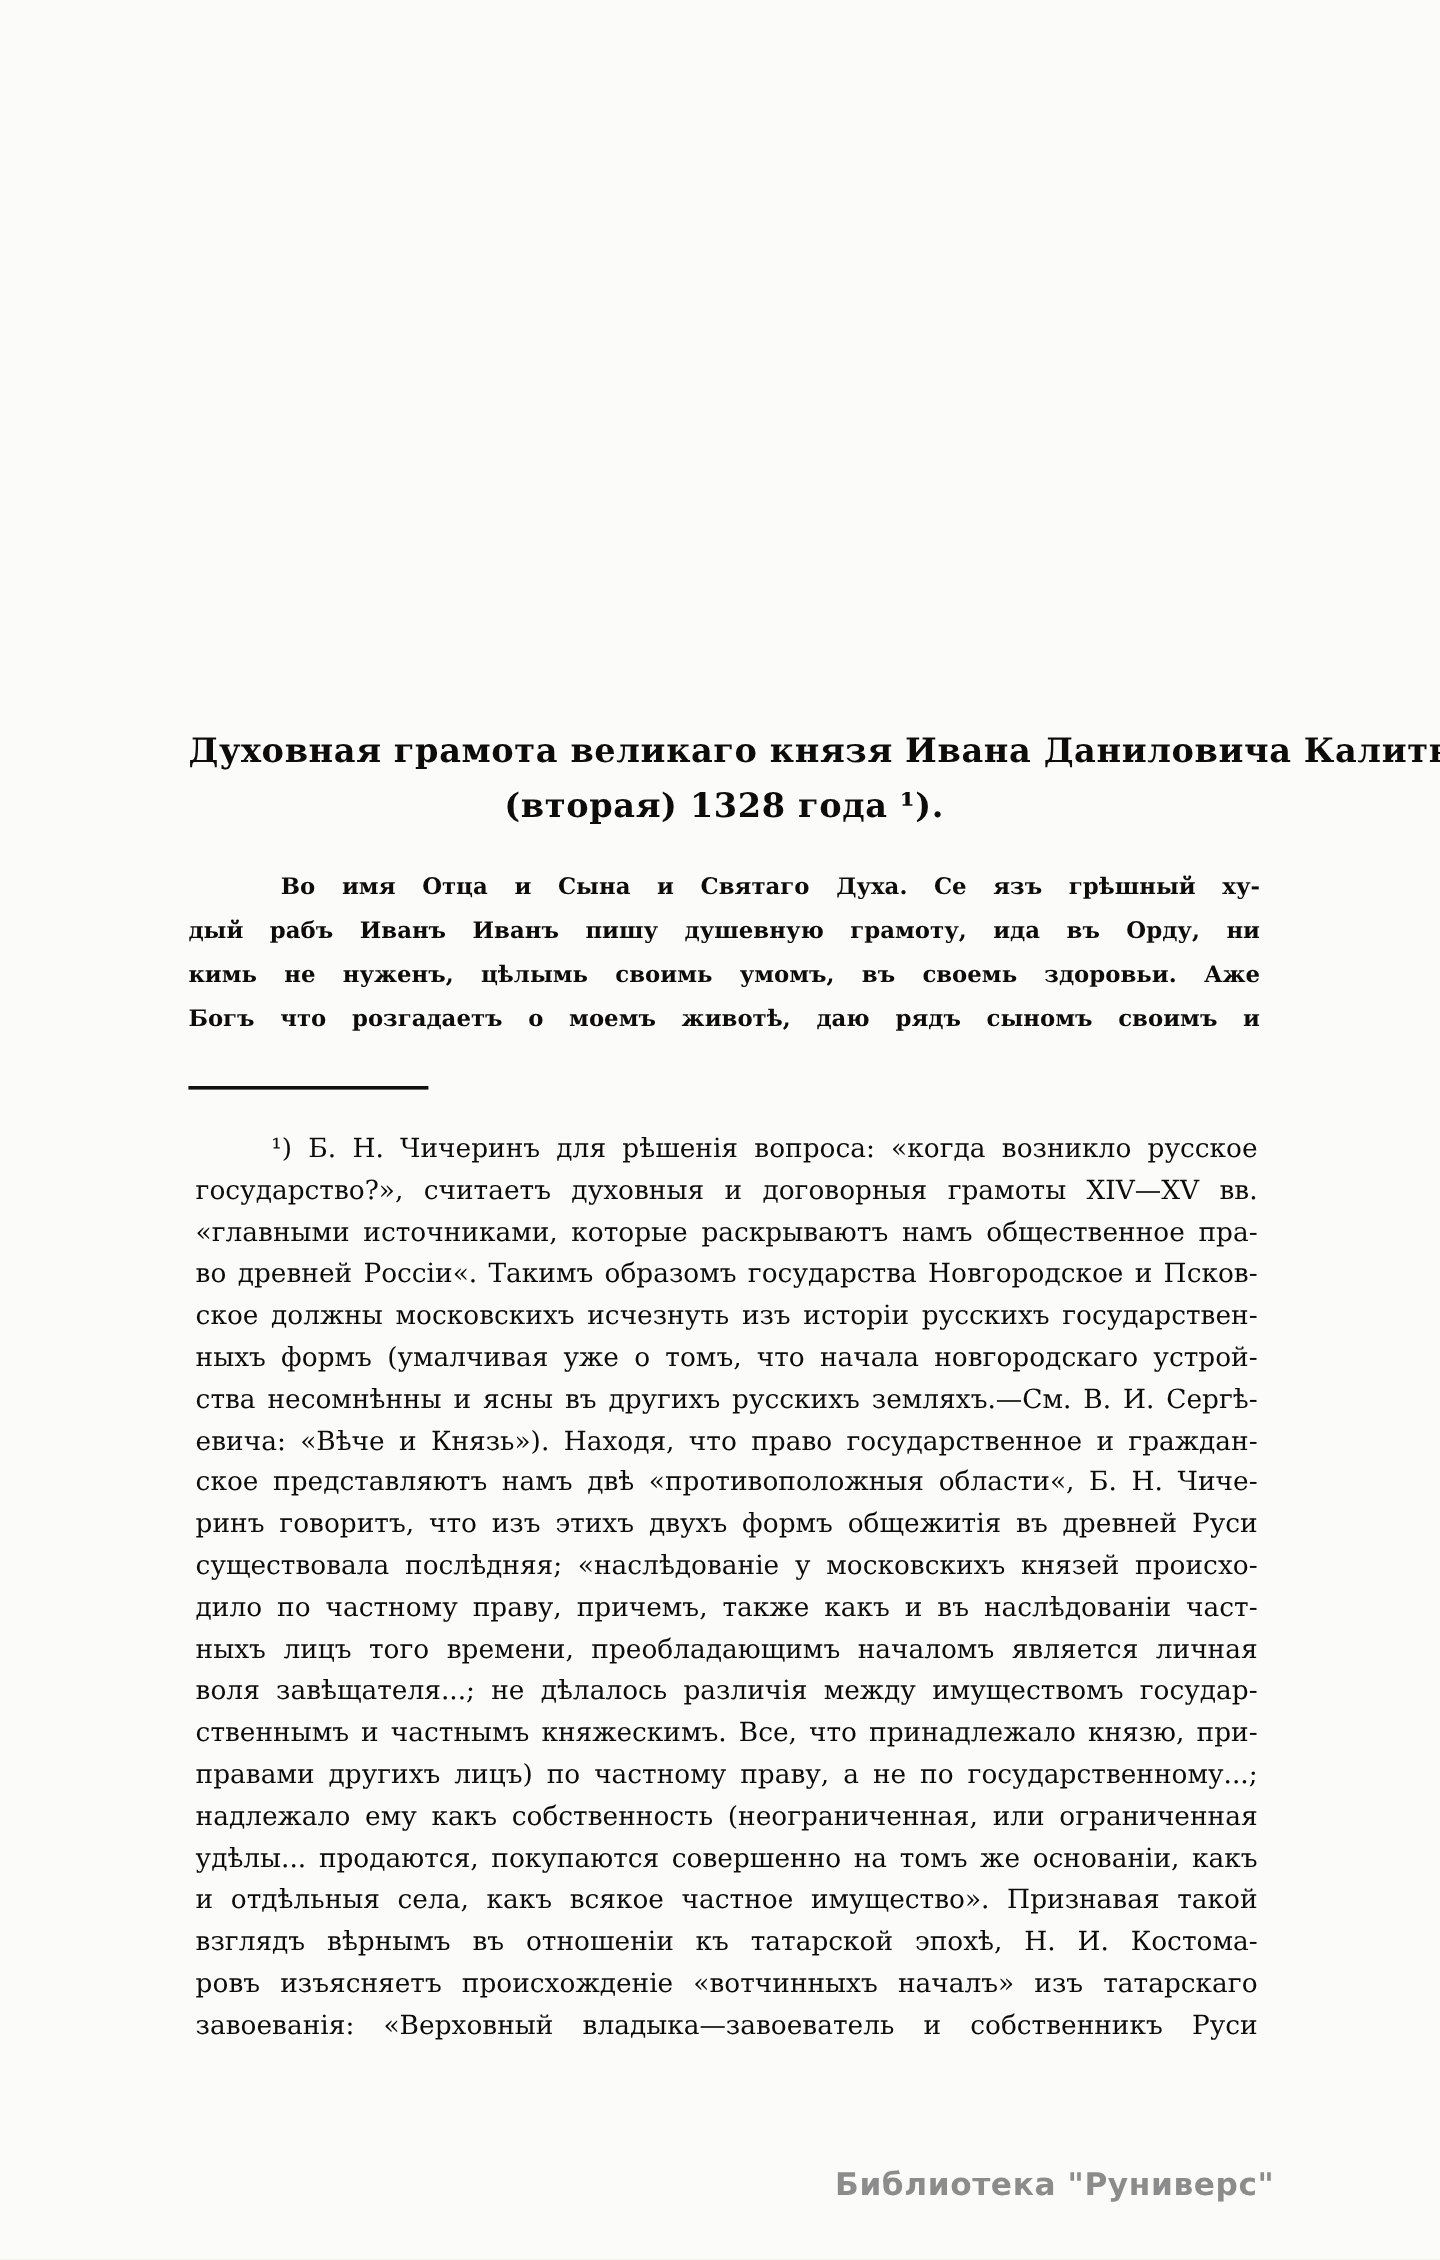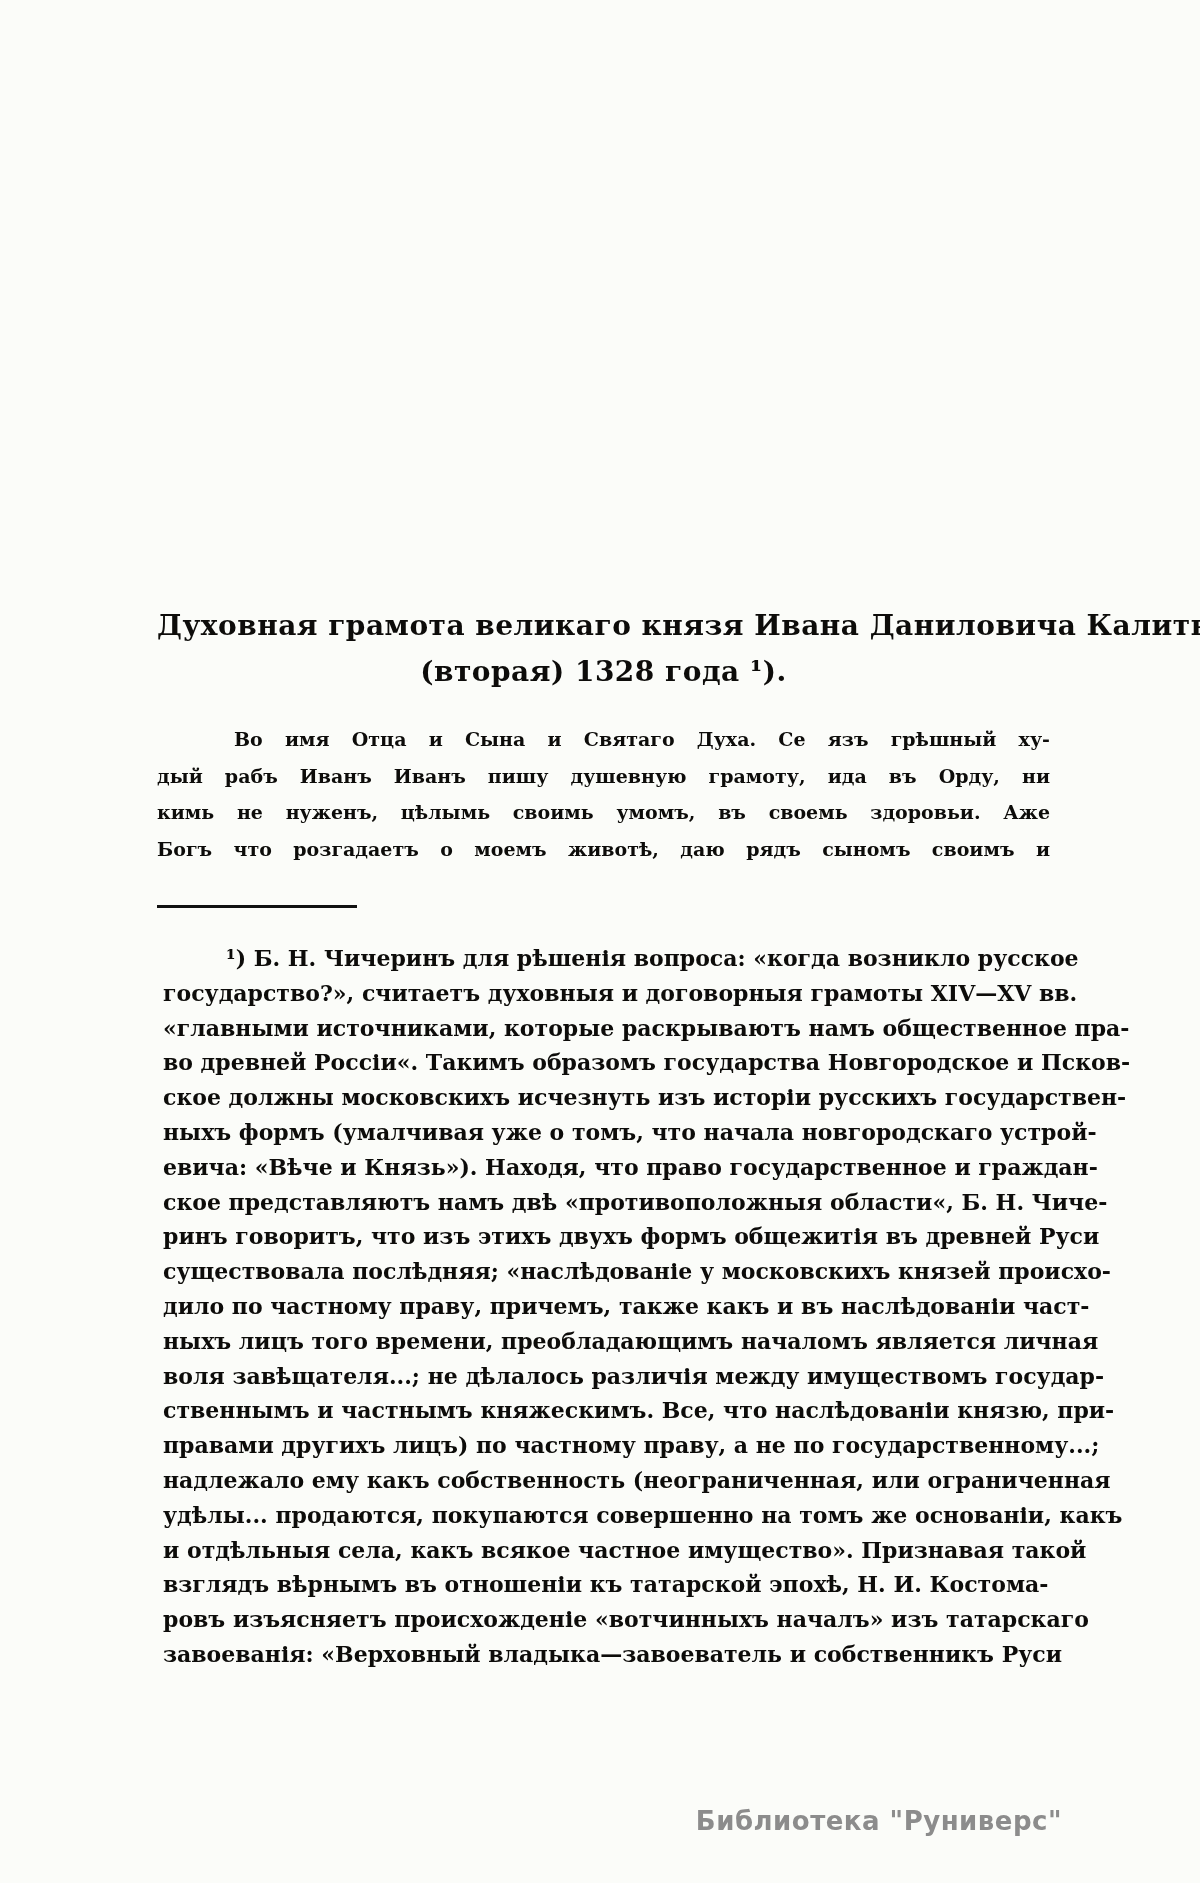--- a/index.html
+++ b/index.html
@@ -46,21 +46,21 @@
     left: 157px;
     width: 200px;
     height: 3px;
     background: #111;
   }
   .footnote-block {
     position: absolute;
     top: 941px;
     left: 163px;
     width: 885px;
-    font-weight: 700;
+    font-weight: 400;
     font-size: 22px;
     line-height: 34.8px;
   }
   .footnote-line {
     text-align: justify;
     text-align-last: justify;
     white-space: nowrap;
   }
   .footnote-line:first-child { padding-left: 63px; }
   .watermark {
@@ -94,28 +94,29 @@
 
   <div class="footnote-rule"></div>
 
   <div class="footnote-block">
       <div class="footnote-line">¹) Б. Н. Чичеринъ для рѣшенія вопроса: «когда возникло русское</div>
       <div class="footnote-line">государство?», считаетъ духовныя и договорныя грамоты XIV—XV вв.</div>
       <div class="footnote-line">«главными источниками, которые раскрываютъ намъ общественное пра-</div>
       <div class="footnote-line">во древней Россіи«. Такимъ образомъ государства Новгородское и Псков-</div>
       <div class="footnote-line">ское должны московскихъ исчезнуть изъ исторіи русскихъ государствен-</div>
       <div class="footnote-line">ныхъ формъ (умалчивая уже о томъ, что начала новгородскаго устрой-</div>
+      <div class="footnote-line">ства несомнѣнны и ясны въ другихъ русскихъ земляхъ.—См. В. И. Сергѣ-</div>
       <div class="footnote-line">евича: «Вѣче и Князь»). Находя, что право государственное и граждан-</div>
       <div class="footnote-line">ское представляютъ намъ двѣ «противоположныя области«, Б. Н. Чиче-</div>
       <div class="footnote-line">ринъ говоритъ, что изъ этихъ двухъ формъ общежитія въ древней Руси</div>
       <div class="footnote-line">существовала послѣдняя; «наслѣдованіе у московскихъ князей происхо-</div>
       <div class="footnote-line">дило по частному праву, причемъ, также какъ и въ наслѣдованіи част-</div>
       <div class="footnote-line">ныхъ лицъ того времени, преобладающимъ началомъ является личная</div>
       <div class="footnote-line">воля завѣщателя...; не дѣлалось различія между имуществомъ государ-</div>
-      <div class="footnote-line">ственнымъ и частнымъ княжескимъ. Все, что наслѣдованіи князю, при-</div>
+      <div class="footnote-line">ственнымъ и частнымъ княжескимъ. Все, что принадлежало князю, при-</div>
       <div class="footnote-line">правами другихъ лицъ) по частному праву, а не по государственному...;</div>
       <div class="footnote-line">надлежало ему какъ собственность (неограниченная, или ограниченная</div>
       <div class="footnote-line">удѣлы... продаются, покупаются совершенно на томъ же основаніи, какъ</div>
       <div class="footnote-line">и отдѣльныя села, какъ всякое частное имущество». Признавая такой</div>
       <div class="footnote-line">взглядъ вѣрнымъ въ отношеніи къ татарской эпохѣ, Н. И. Костома-</div>
       <div class="footnote-line">ровъ изъясняетъ происхожденіе «вотчинныхъ началъ» изъ татарскаго</div>
       <div class="footnote-line">завоеванія: «Верховный владыка—завоеватель и собственникъ Руси</div>
     </div>
 
   <div class="watermark">Библиотека "Руниверс"</div>

